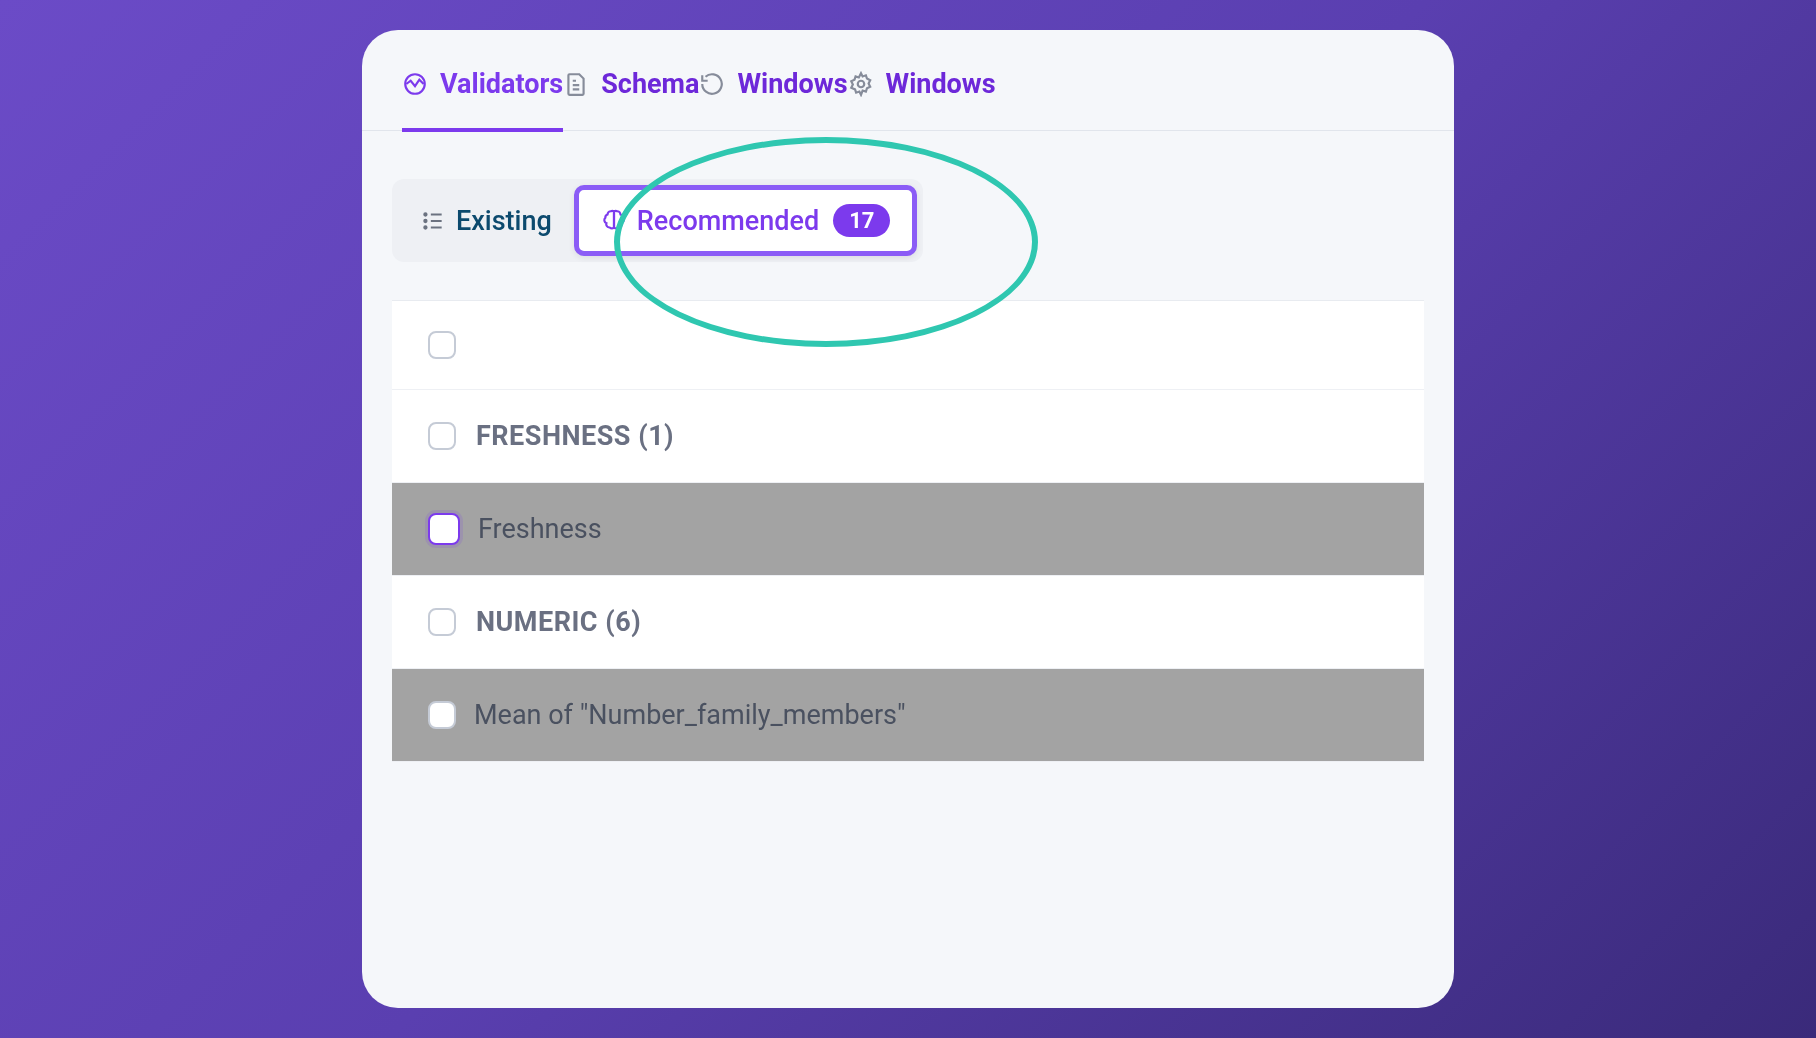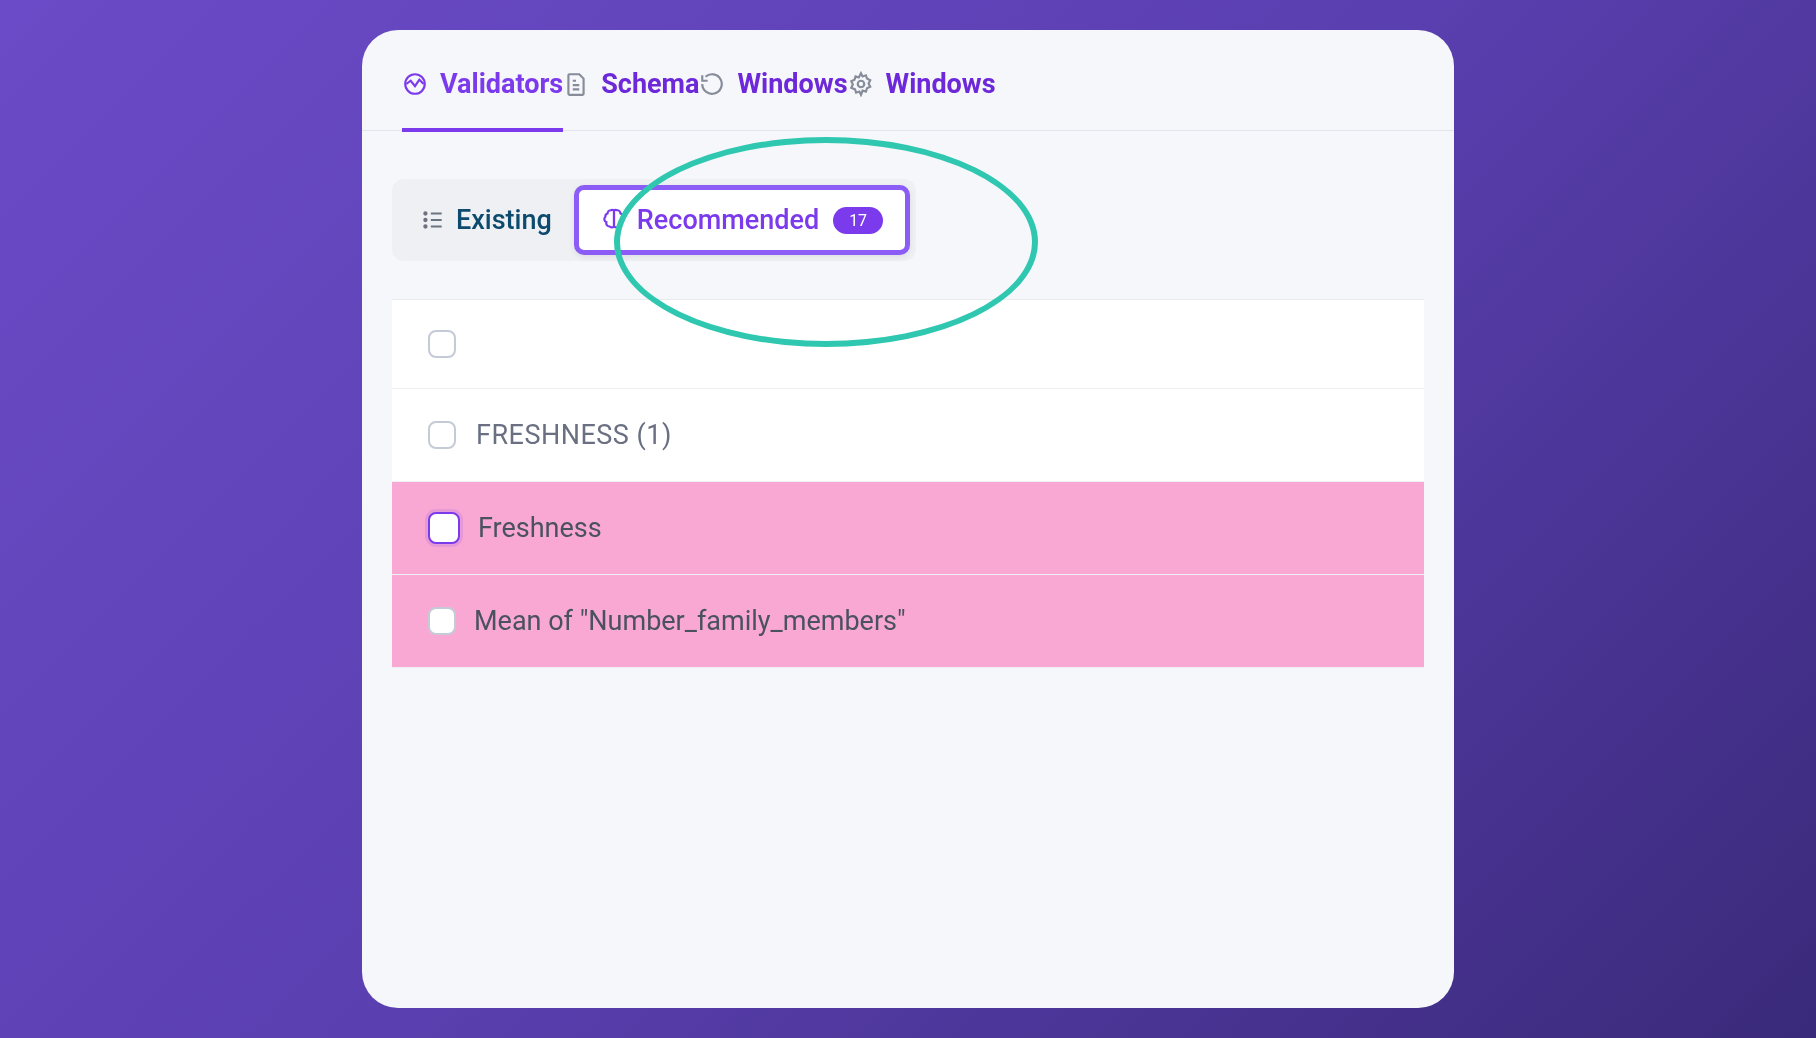--- a/index.html
+++ b/index.html
@@ -76,22 +76,22 @@
       background: #fff;
       color: #7c3aed;
       box-shadow: 0 2px 6px rgba(0,0,0,0.08);
       border: 5px solid #8b5cf6;
       justify-content: center;
     }
     .sub-tab svg { width: 26px; height: 26px; flex-shrink: 0; }
     .badge {
       background: #7c3aed;
       color: #fff;
-      font-weight: 400;
-      font-size: 16px;
+      font-weight: 700;
+      font-size: 22px;
       padding: 4px 16px;
       border-radius: 999px;
       margin-left: 4px;
     }
     .highlight-oval {
       position: absolute;
       border: 6px solid #2fc7b0;
       border-radius: 50%;
       width: 424px;
       height: 210px;
@@ -110,25 +110,25 @@
       padding: 30px 36px;
       border-bottom: 1px solid #eef0f4;
       background: #fff;
       font-size: 27px;
       color: #4a5160;
     }
     .list-row.header-row { background: #fff; }
     .list-row.group-row {
       background: #fff;
       color: #6a7082;
-      font-weight: 400;
+      font-weight: 700;
       letter-spacing: 0.5px;
       gap: 20px;
     }
-    .list-row.item-row { background: #f9a8d4; }
+    .list-row.item-row { background: #a3a3a3; }
     .chk {
       width: 28px;
       height: 28px;
       border: 2px solid #c5cbd6;
       border-radius: 8px;
       background: #fff;
       flex-shrink: 0;
       cursor: pointer;
     }
     .chk.focused {
@@ -202,19 +202,23 @@
         <div class="chk"></div>
       </div>
       <div class="list-row group-row">
         <div class="chk"></div>
         <span>FRESHNESS (1)</span>
       </div>
       <div class="list-row item-row">
         <div class="chk focused"></div>
         <span>Freshness</span>
       </div>
+      <div class="list-row group-row">
+        <div class="chk"></div>
+        <span>NUMERIC (6)</span>
+      </div>
       <div class="list-row item-row">
         <div class="chk"></div>
         <span>Mean of "Number_family_members"</span>
       </div>
     </div>
   </div>
 </div>
 
 </body></html>

